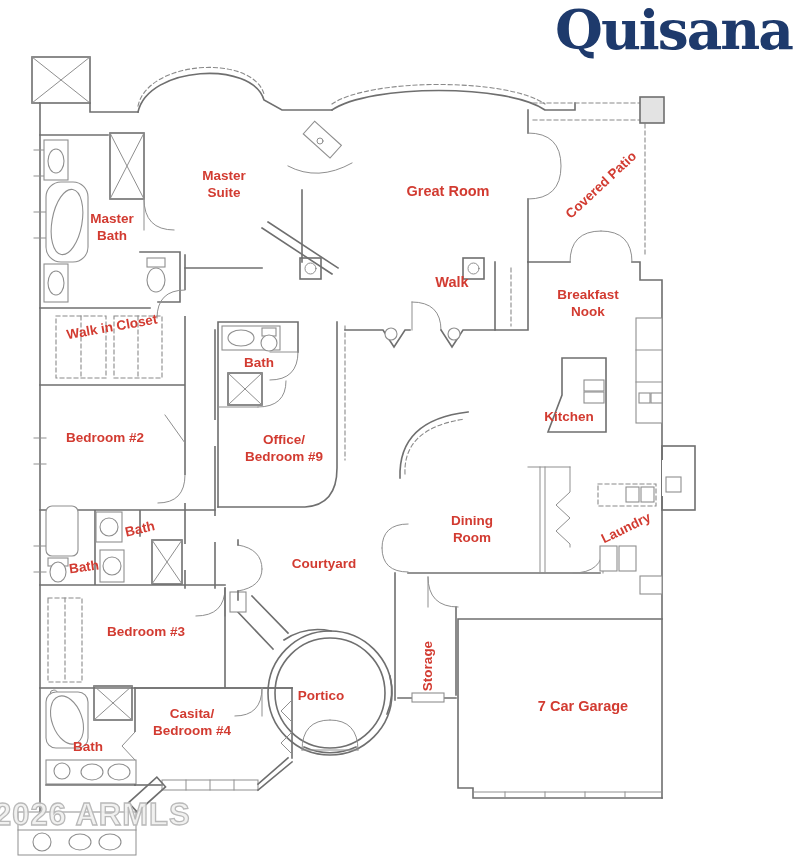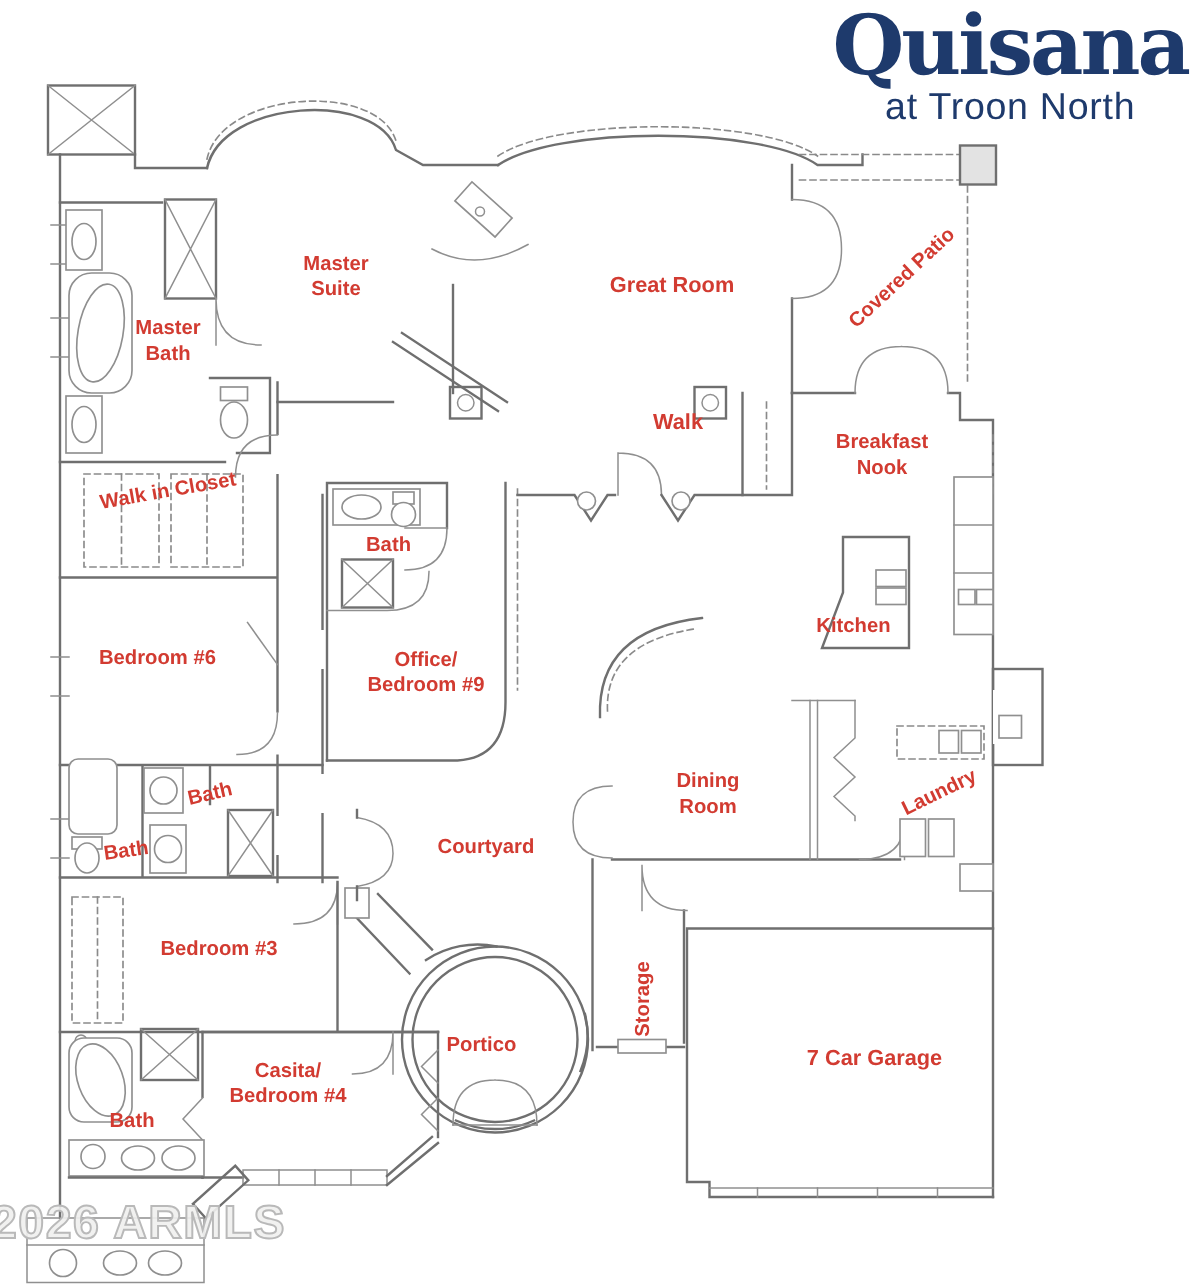--- a/index.html
+++ b/index.html
@@ -236,38 +236,37 @@
 Bath</div>
   <div class="room-label" style="left:224px;top:184px">Master
 Suite</div>
   <div class="room-label lg" style="left:413px;top:191px">Great Room</div>
   <div class="room-label" style="left:601px;top:185px;transform:translate(-50%,-50%) rotate(-43deg)">Covered Patio</div>
   <div class="room-label lg" style="left:417px;top:282px">Walk</div>
   <div class="room-label" style="left:588px;top:303px">Breakfast
 Nook</div>
   <div class="room-label" style="left:112px;top:327px;transform:translate(-50%,-50%) rotate(-10deg)">Walk in Closet</div>
   <div class="room-label" style="left:259px;top:363px">Bath</div>
-  <div class="room-label" style="left:105px;top:438px">Bedroom #6</div>
+  <div class="room-label" style="left:105px;top:438px">Bedroom #2</div>
   <div class="room-label" style="left:284px;top:448px">Office/
 Bedroom #9</div>
   <div class="room-label" style="left:569px;top:417px">Kitchen</div>
   <div class="room-label" style="left:140px;top:529px;transform:translate(-50%,-50%) rotate(-13deg)">Bath</div>
   <div class="room-label" style="left:84px;top:567px;transform:translate(-50%,-50%) rotate(-8deg)">Bath</div>
   <div class="room-label" style="left:472px;top:529px">Dining
 Room</div>
   <div class="room-label" style="left:626px;top:528px;transform:translate(-50%,-50%) rotate(-26deg)">Laundry</div>
   <div class="room-label" style="left:324px;top:564px">Courtyard</div>
   <div class="room-label" style="left:146px;top:632px">Bedroom #3</div>
   <div class="room-label" style="left:428px;top:666px;transform:translate(-50%,-50%) rotate(-90deg)">Storage</div>
   <div class="room-label" style="left:321px;top:696px">Portico</div>
   <div class="room-label lg" style="left:548px;top:706px">7 Car Garage</div>
   <div class="room-label" style="left:88px;top:747px">Bath</div>
   <div class="room-label" style="left:192px;top:722px">Casita/
 Bedroom #4</div>
 
   <div class="logo">
     <div class="logo-title">Quisana</div>
-    <div class="logo-sub">at Troon North</div>
   </div>
 
   <div class="watermark">2026 ARMLS</div>
 
 </div>
 
 </body></html>

